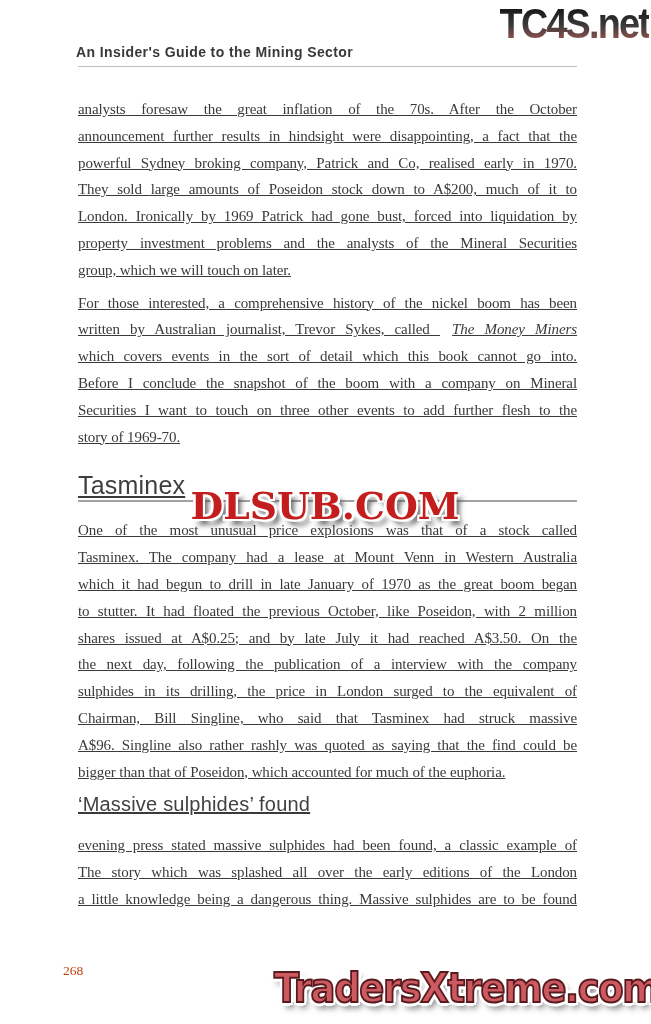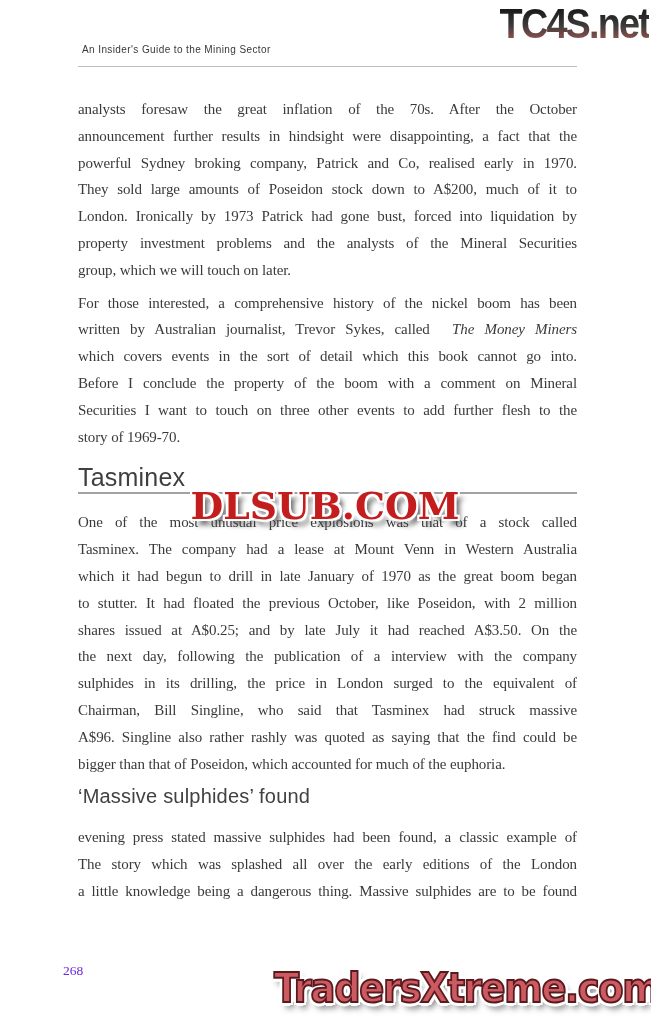--- a/index.html
+++ b/index.html
@@ -2,65 +2,65 @@
 <html style="--text-color: #3a3a3a; --dlsub-red: #c31d1d; --traders-fill: #cd5a60; --traders-outline: #571a1f; --tc4s-top: #1b1b1b; --tc4s-bottom: #96544f;"><head>
 <meta charset="utf-8">
 <style>
   html,body{margin:0;padding:0;background:#e8e8e8;}
   #page{
     position:relative;width:651px;height:1024px;background:#ffffff;
     overflow:hidden;font-family:"Liberation Serif",serif;
   }
   
   .running-header{
-    position:absolute;left:82px;top:44px;width:420px;
-    font-family:"Liberation Sans",sans-serif;font-size:10px;
-    letter-spacing:.4px;color:#383838;
+    position:absolute;left:76px;top:44px;width:420px;
+    font-family:"Liberation Sans",sans-serif;font-size:14px;
+    letter-spacing:.4px;color:#383838;font-weight:bold;
   }
   .header-rule{
     position:absolute;left:78px;top:66px;width:499px;height:1px;
     background:#bdbdbd;
   }
   
   .tc4s{
     position:absolute;top:2px;right:2px;
     font-family:"Liberation Sans",sans-serif;font-weight:bold;
     font-size:42px;letter-spacing:-2px;line-height:44px;
     transform:scaleX(.9);transform-origin:right center;
     background:linear-gradient(to bottom,var(--tc4s-top) 18%,#3a3a3a 52%,var(--tc4s-bottom) 88%);
     -webkit-background-clip:text;background-clip:text;color:transparent;
   }
   
-  .column{position:absolute;left:78px;top:96px;width:499px;color:var(--text-color);}
+  .column{position:absolute;left:78px;top:96px;width:499px;color:var(--text-color);text-decoration:underline;}
   .para{margin:0 0 6px 0;font-size:15px;line-height:26.8px;}
   .line{text-align:justify;text-align-last:justify;letter-spacing:-.1px;overflow:hidden;white-space:nowrap;}
   .line.flush{text-align-last:left;}
   .h1{
-    margin:12px 0 0 0;font-family:"Liberation Sans",sans-serif;
+    margin:20px 0 0 0;font-family:"Liberation Sans",sans-serif;
     font-size:25px;line-height:30px;color:#3f3f3f;letter-spacing:.2px;
   }
   .rule{height:2px;background:#a3a3a3;margin:0;}
   .para.after-rule{margin-top:15px;}
   .h2{
     margin:2px 0 15px 0;font-family:"Liberation Sans",sans-serif;
     font-size:20px;line-height:26px;color:#414141;letter-spacing:.2px;
   }
   
   .dlsub{
     position:absolute;left:180px;top:484px;width:290px;text-align:center;
     font-family:"DejaVu Serif",serif;font-weight:bold;font-size:37px;line-height:44px;
     letter-spacing:0px;color:var(--dlsub-red);z-index:5;transform:scaleX(1.02);
     text-shadow:
       -2px -2px 0 #fff, 2px -2px 0 #fff, -2px 2px 0 #fff, 2px 2px 0 #fff,
       -2px 0 0 #fff, 2px 0 0 #fff, 0 -2px 0 #fff, 0 2px 0 #fff,
       5px 6px 5px rgba(70,70,70,.8);
   }
   
   .page-number{
-    position:absolute;left:63px;top:963px;font-size:13.5px;color:#6d28d9;
+    position:absolute;left:63px;top:963px;font-size:13.5px;color:#c2410c;
   }
   .traders{
     position:absolute;left:274px;top:964px;white-space:nowrap;
     font-family:"DejaVu Sans",sans-serif;font-weight:bold;
     font-size:41px;line-height:48px;letter-spacing:-1.5px;
     transform:scaleX(.9);transform-origin:left center;
     color:var(--traders-fill);
     -webkit-text-stroke:2px var(--traders-outline);
     text-shadow:
       -3px -3px 0 #fff, 3px -3px 0 #fff, -3px 3px 0 #fff, 3px 3px 0 #fff,
@@ -79,29 +79,29 @@
   <div class="header-rule"></div>
 
   <div class="tc4s">TC4S.net</div>
 
   <div class="column">
       <div class="para">
         <div class="line"><span>analysts foresaw the great inflation of the 70s. After the October</span></div>
         <div class="line"><span>announcement further results in hindsight were disappointing, a fact that the</span></div>
         <div class="line"><span>powerful Sydney broking company, Patrick and Co, realised early in 1970.</span></div>
         <div class="line"><span>They sold large amounts of Poseidon stock down to A$200, much of it to</span></div>
-        <div class="line"><span>London. Ironically by 1973 Patrick had gone bust, forced into liquidation by</span></div>
+        <div class="line"><span>London. Ironically by 1969 Patrick had gone bust, forced into liquidation by</span></div>
         <div class="line"><span>property investment problems and the analysts of the Mineral Securities</span></div>
         <div class="line flush"><span>group, which we will touch on later.</span></div>
       </div>
       <div class="para">
         <div class="line"><span>For those interested, a comprehensive history of the nickel boom has been</span></div>
         <div class="line"><span>written by Australian journalist, Trevor Sykes, called </span><i>The Money Miners</i></div>
         <div class="line"><span>which covers events in the sort of detail which this book cannot go into.</span></div>
-        <div class="line"><span>Before I conclude the property of the boom with a comment on Mineral</span></div>
+        <div class="line"><span>Before I conclude the snapshot of the boom with a company on Mineral</span></div>
         <div class="line"><span>Securities I want to touch on three other events to add further flesh to the</span></div>
         <div class="line flush"><span>story of 1969-70.</span></div>
       </div>
       <div class="h1">Tasminex</div>
       <div class="rule"></div>
       <div class="para after-rule">
         <div class="line"><span>One of the most unusual price explosions was that of a stock called</span></div>
         <div class="line"><span>Tasminex. The company had a lease at Mount Venn in Western Australia</span></div>
         <div class="line"><span>which it had begun to drill in late January of 1970 as the great boom began</span></div>
         <div class="line"><span>to stutter. It had floated the previous October, like Poseidon, with 2 million</span></div>

